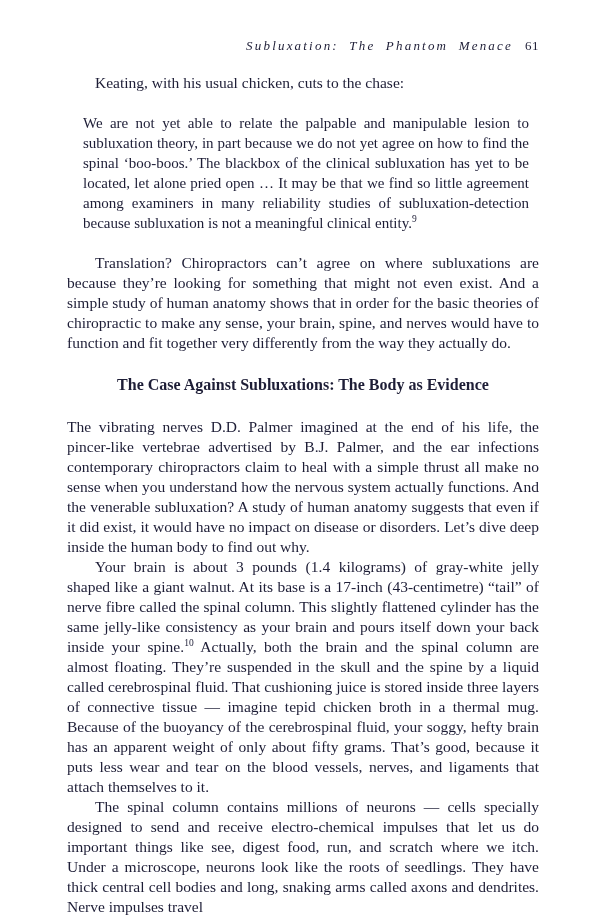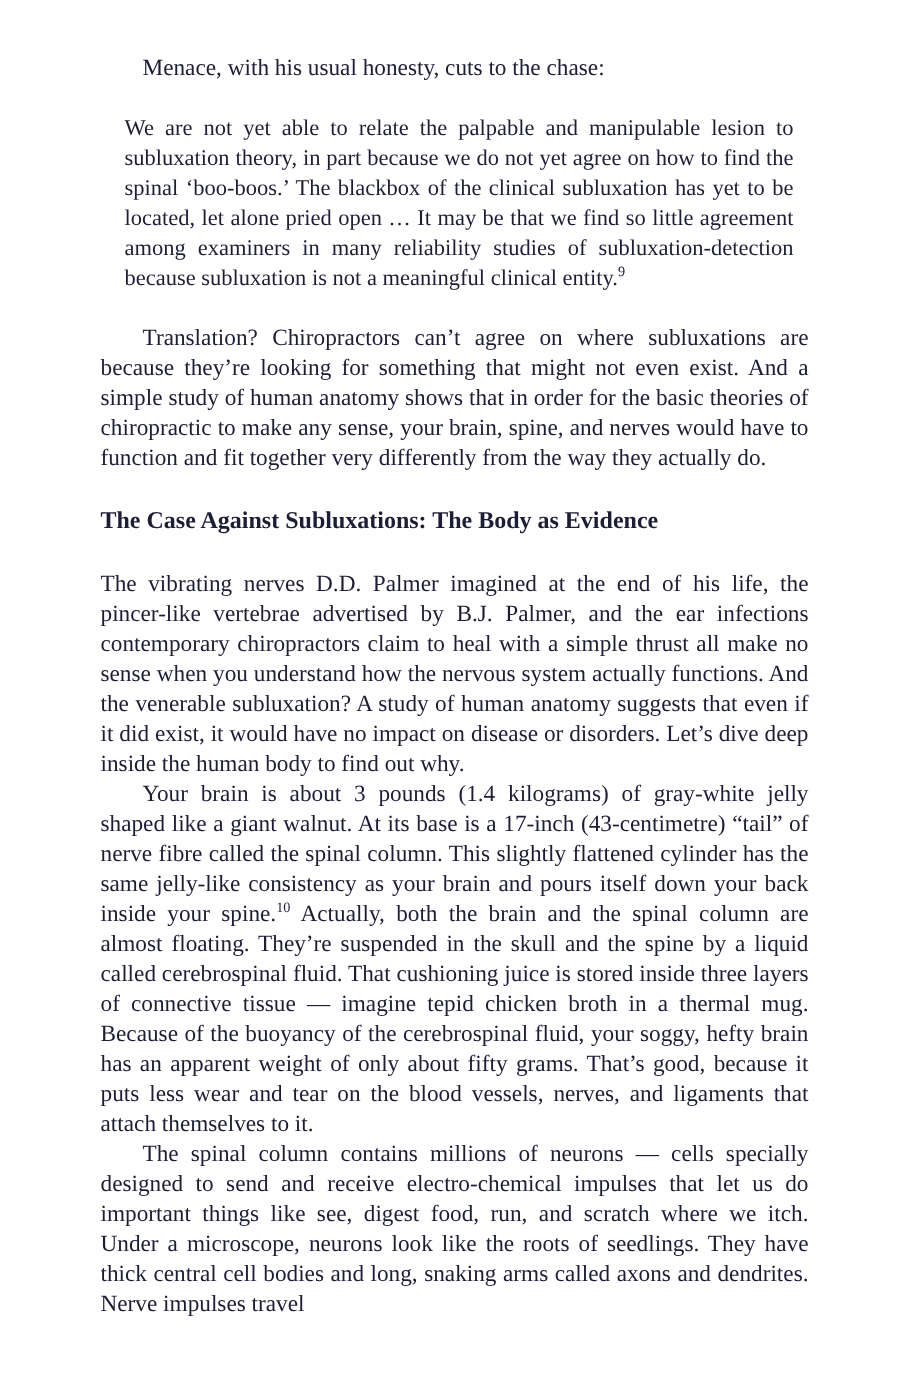--- a/index.html
+++ b/index.html
@@ -49,36 +49,37 @@
   .quote {
     margin: 20px 10px 20px 16px;
     font-size: 15px;
     line-height: 20px;
     text-align: justify;
   }
   .section-heading {
     font-size: 16px;
     font-weight: bold;
     margin: 22px 0 22px 0;
-    text-align: left;
+    text-align: center;
     text-indent: 0;
   }
   sup.fnref {
     font-size: 9.5px;
     line-height: 0;
     vertical-align: super;
   }
 </style>
 </head>
 <body>
 
 <div class="page">
 
+  <p class="running-head"><span class="running-title">Subluxation: The Phantom Menace</span><span class="page-number">61</span></p>
 
-  <p class="indent">Menace, with his usual honesty, cuts to the chase:</p>
+  <p class="indent">Keating, with his usual chicken, cuts to the chase:</p>
 
   <div class="quote"><span>We are not yet able to relate the palpable and manipulable lesion to subluxation theory, in part because we do not yet agree on how to find the spinal ‘boo-boos.’ The blackbox of the clinical subluxation has yet to be located, let alone pried open … It may be that we find so little agreement among examiners in many reliability studies of subluxation-detection because subluxation is not a meaningful clinical entity.</span><sup class="fnref">9</sup></div>
 
   <p class="indent">Translation? Chiropractors can’t agree on where subluxations are because they’re looking for something that might not even exist. And a simple study of human anatomy shows that in order for the basic theories of chiropractic to make any sense, your brain, spine, and nerves would have to function and fit together very differently from the way they actually do.</p>
 
   <p class="section-heading">The Case Against Subluxations: The Body as Evidence</p>
 
   <p>The vibrating nerves D.D. Palmer imagined at the end of his life, the pincer-like vertebrae advertised by B.J. Palmer, and the ear infections contemporary chiropractors claim to heal with a simple thrust all make no sense when you understand how the nervous system actually functions. And the venerable subluxation? A study of human anatomy suggests that even if it did exist, it would have no impact on disease or disorders. Let’s dive deep inside the human body to find out why.</p>
 
   <p class="indent"><span>Your brain is about 3 pounds (1.4 kilograms) of gray-white jelly shaped like a giant walnut. At its base is a 17-inch (43-centimetre) “tail” of nerve fibre called the spinal column. This slightly flattened cylinder has the same jelly-like consistency as your brain and pours itself down your back inside your spine.</span><sup class="fnref">10</sup><span> Actually, both the brain and the spinal column are almost floating. They’re suspended in the skull and the spine by a liquid called cerebrospinal fluid. That cushioning juice is stored inside three layers of connective tissue — imagine tepid chicken broth in a thermal mug. Because of the buoyancy of the cerebrospinal fluid, your soggy, hefty brain has an apparent weight of only about fifty grams. That’s good, because it puts less wear and tear on the blood vessels, nerves, and ligaments that attach themselves to it.</span></p>

